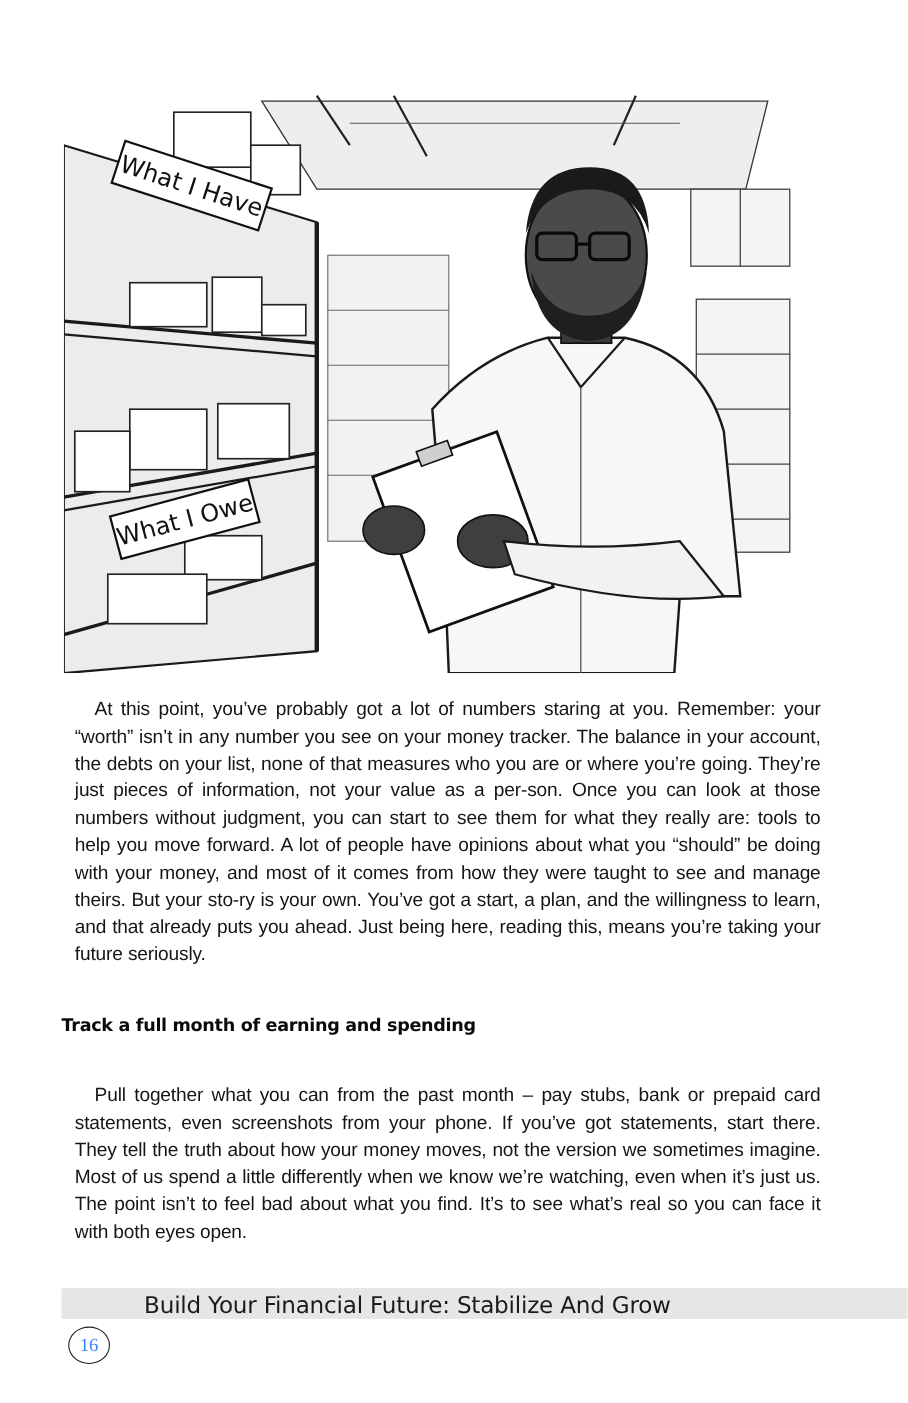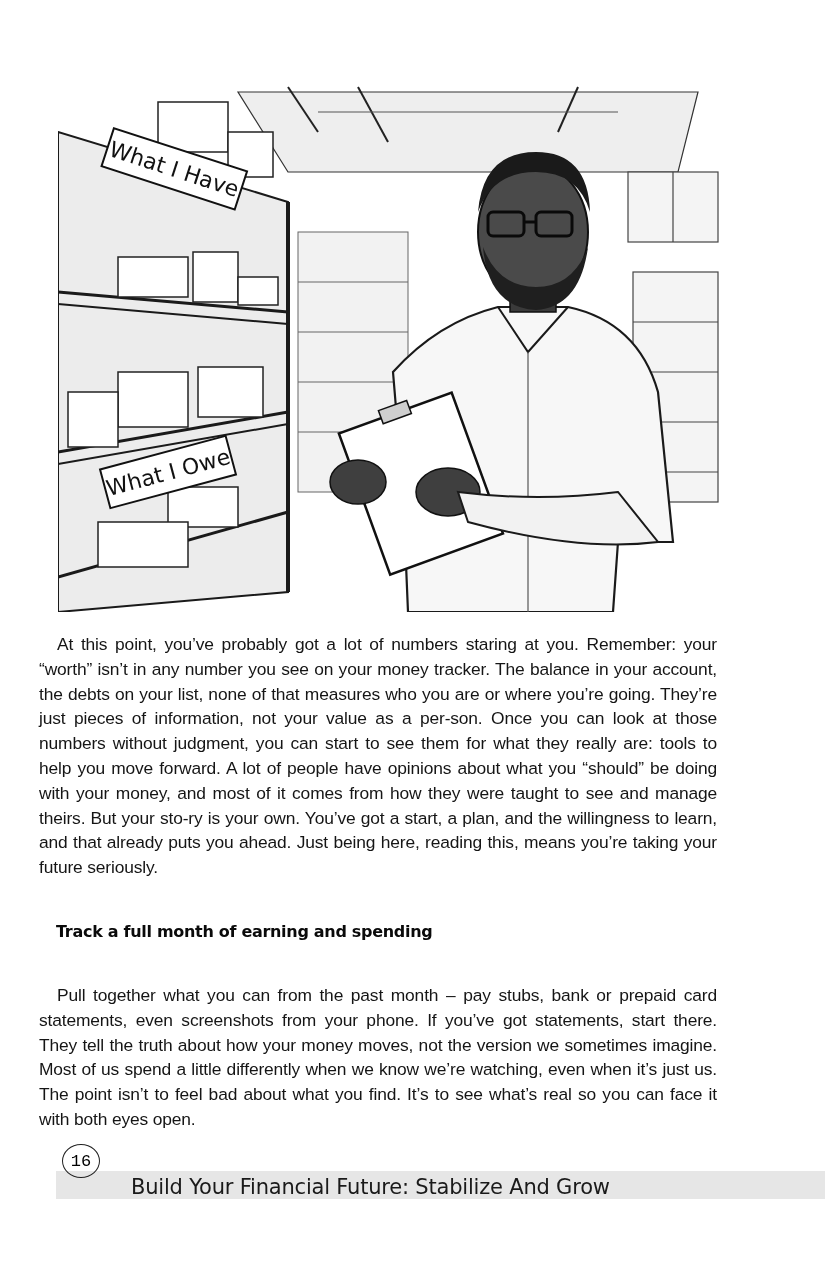--- a/index.html
+++ b/index.html
@@ -1,34 +1,34 @@
 <!DOCTYPE html>
 <html><head>
 <meta charset="utf-8">
 <style>
   html, body { margin:0; padding:0; background:#ffffff; }
   body { width:825px; height:1275px; position:relative; overflow:hidden;
          font-family:"Liberation Sans", sans-serif; color:#111; }
   .illustration { position:absolute; left:58px; top:72px; width:672px; height:540px;
                   background:#fff; overflow:hidden; }
   .illustration svg { width:100%; height:100%; display:block; }
-  .body-text { position:absolute; left:39px; width:678px; font-size:17.4px; line-height:24.8px;
+  .body-text { position:absolute; left:68px; width:678px; font-size:17.4px; line-height:24.8px;
                color:#151515; letter-spacing:-0.15px; font-family:"Liberation Sans", sans-serif; }
   .body-text p { margin:0; text-indent:18px; text-align:justify; text-align-last:left; }
   .para1 { top:632px; }
   .heading { position:absolute; top:922px; left:56px; width:678px; text-align:left;
              font-family:"DejaVu Sans", sans-serif; font-weight:bold; font-size:16px;
              letter-spacing:-0.3px; color:#0a0a0a; margin:0; }
   .para2 { top:983px; }
   .footer-band { position:absolute; left:56px; top:1171px; width:769px; height:28px;
                  background:#e6e6e6; }
-  .page-num { position:absolute; left:62px; top:1144px; width:38px; height:34px;
+  .page-num { position:absolute; left:62px; top:1206px; width:38px; height:34px;
               border:1.6px solid #222; border-radius:50%; box-sizing:border-box;
               display:flex; align-items:center; justify-content:center;
-              font-family:Liberation Mono, monospace; font-size:17px; color:#000000; background:transparent; }
+              font-family:Liberation Serif, serif; font-size:17px; color:#3b82f6; background:transparent; }
   .running-title { position:absolute; left:131px; top:1175px; font-family:"DejaVu Sans", sans-serif;
                    font-size:21px; color:#1a1a1a; letter-spacing:-0.2px; }
   .label-sign { font-family:"DejaVu Sans", sans-serif; }
 </style>
 </head>
 <body>
 
 <div class="illustration">
   <svg viewBox="0 0 672 540" xmlns="http://www.w3.org/2000/svg">
 

